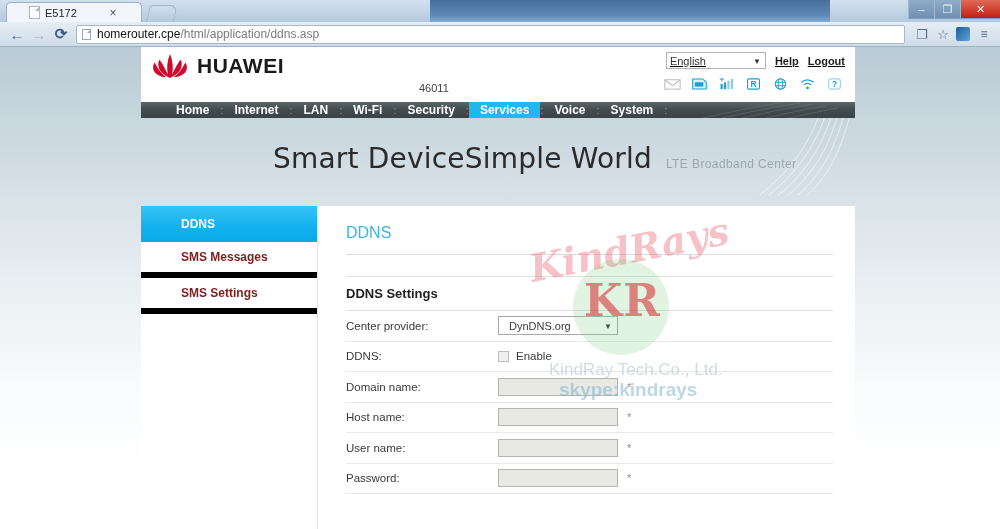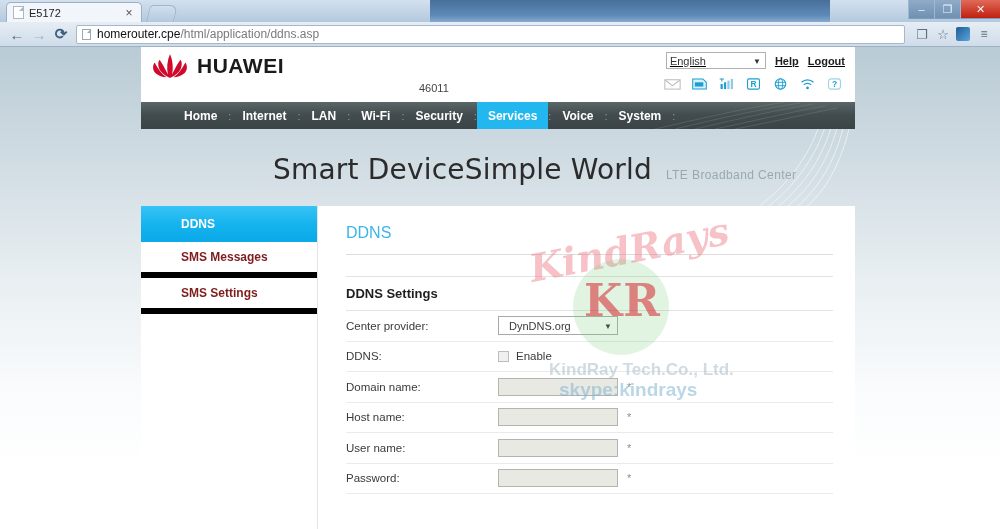--- a/index.html
+++ b/index.html
@@ -26,21 +26,21 @@
     background: linear-gradient(180deg,#2f5b8c 0%,#4d7db0 70%,#7fa4c9 100%);
     opacity: .85;
   }
   .tab {
     position: absolute; left: 6px; top: 2px;
     width: 136px; height: 20px;
     background: #f2f6fa;
     border: 1px solid #9bb0c6; border-bottom: none;
     border-radius: 5px 5px 0 0;
     display: flex; align-items: center;
-    padding: 0 6px;
+    padding: 0 22px;
     font-size: 11px; color: #222;
   }
   .tab-favicon {
     width: 11px; height: 13px; margin-right: 5px;
     background: #fff; border: 1px solid #aab7c4;
     position: relative; flex: 0 0 auto;
   }
   .tab-favicon::after {
     content:""; position:absolute; top:0; right:0;
     border-width: 0 0 4px 4px; border-style: solid;
@@ -166,24 +166,24 @@
     font-size: 11px; font-weight: bold; color: #1e1e1e;
     margin-left: 9px;
   }
   .status-icons {
     display: flex; align-items: center; justify-content: flex-end;
     gap: 10px; margin-top: 7px; padding-right: 2px;
   }
   .sicon { width: 17px; height: 16px; display:block; }
 
   .navbar {
-    height: 27px;
+    height: 16px;
     background: linear-gradient(180deg,#5b6668 0%,#434d4f 45%,#3a4446 100%);
     display: flex; align-items: stretch;
-    padding-left: 32px;
+    padding-left: 24px;
     position: relative; overflow: hidden;
   }
   .nav-swoosh {
     position: absolute; right: 0; top: 0; width: 260px; height: 27px;
     opacity: .5;
   }
   .nav-item {
     display: flex; align-items: center;
     padding: 0 11px;
     font-size: 12px; font-weight: bold; color: #ffffff;
@@ -272,21 +272,21 @@
     background: #f0f0f0; margin-right: 7px;
   }
   .chk-label { font-size: 11.5px; color: #3a3a3a; }
   .txt {
     width: 120px; height: 18px;
     border: 1px solid #b5b5b0; background: #e9e9e3;
   }
   .req { font-size: 11px; color: #8d8d8d; margin-left: 9px; }
 
   
-  .wm { position: absolute; pointer-events: none; font-weight: bold; }
+  .wm { position: absolute; pointer-events: none; }
   .wm-kindrays {
     left: 387px; top: 180px;
     font-family: "DejaVu Serif", serif;
     font-size: 38px; font-style: italic; font-weight: bold;
     color: rgba(235,120,130,.45);
     transform: rotate(-11deg);
     white-space: nowrap;
   }
   .wm-circle {
     left: 432px; top: 212px; width: 96px; height: 96px; border-radius: 50%;

